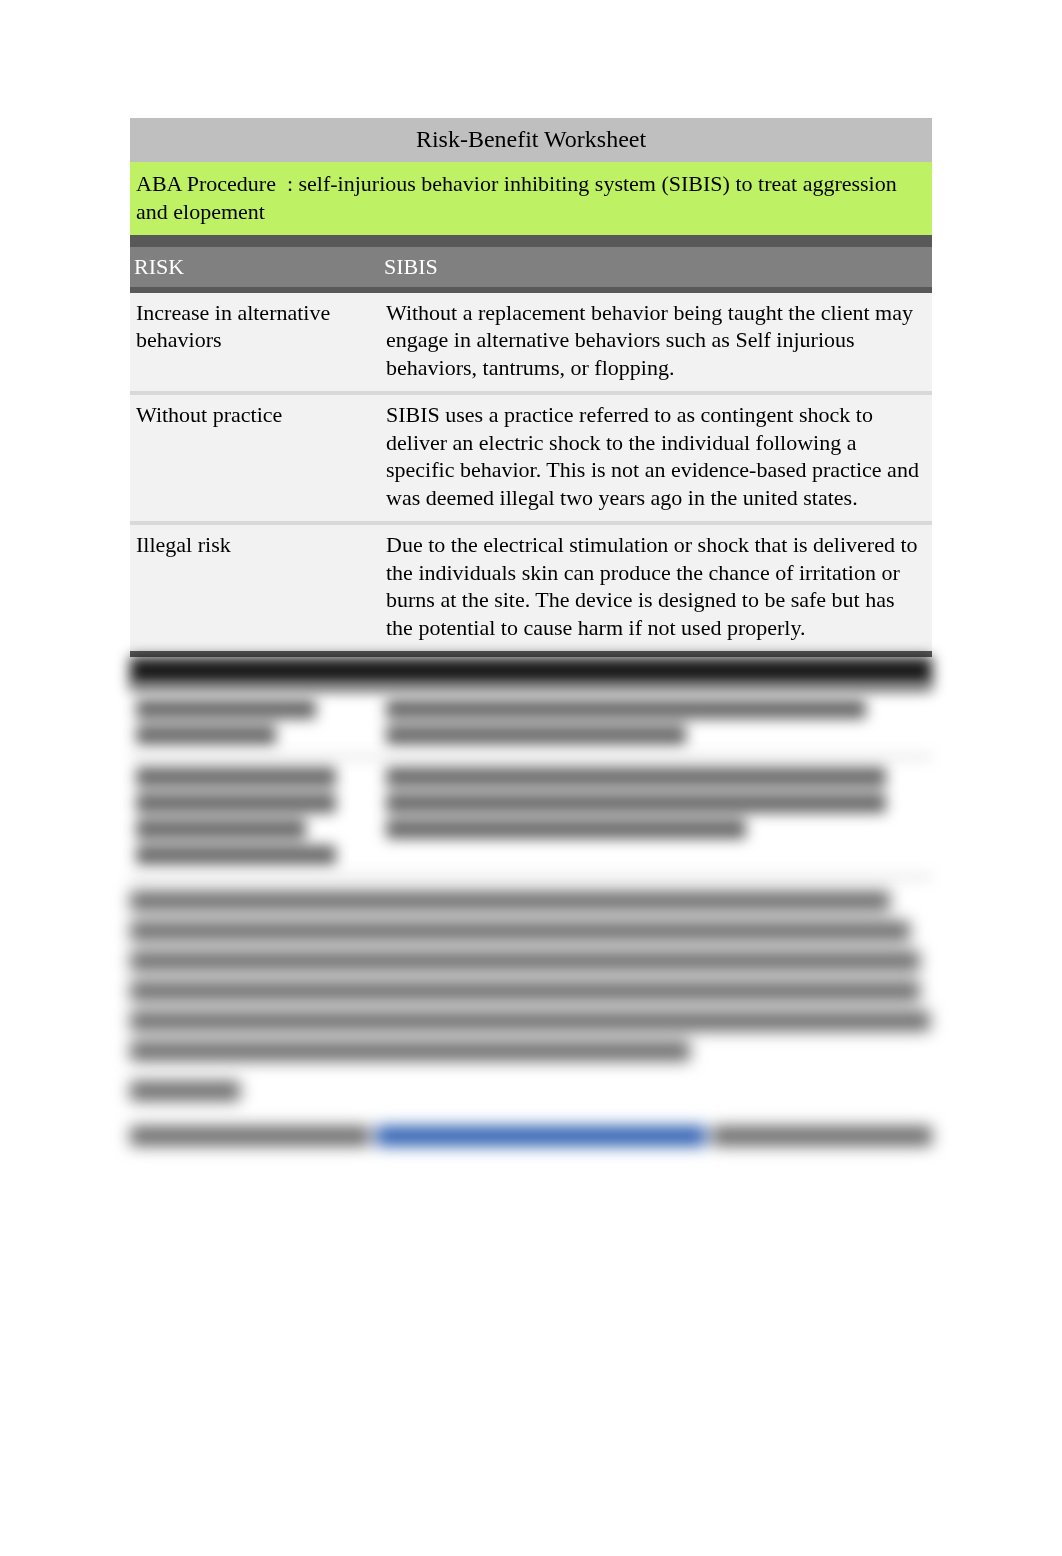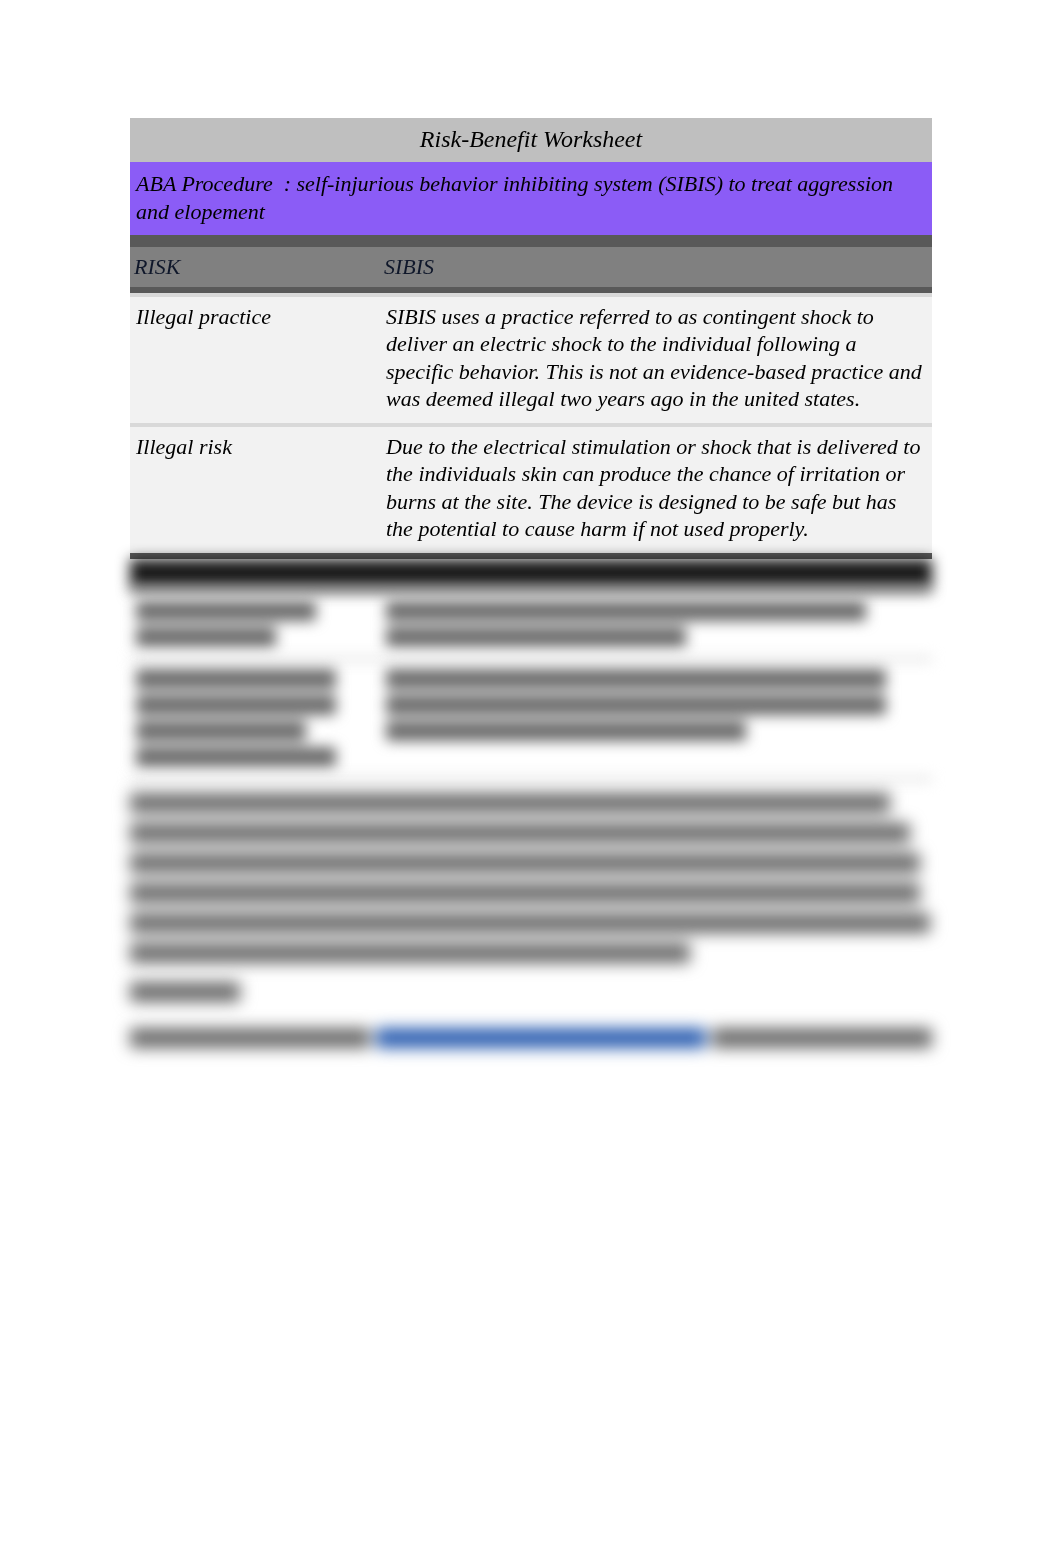--- a/index.html
+++ b/index.html
@@ -6,47 +6,46 @@
   html, body {
     width: 1062px;
     background: #ffffff;
     font-family: "Times New Roman", Times, serif;
     font-size: 22px;
     color: #000000;
     line-height: 1.25;
   }
   .page {
     padding: 118px 130px 40px 130px;
-    font-style: italic;
   }
   .table {
     width: 100%;
     border-collapse: collapse;
     table-layout: fixed;
   }
   .table td {
     vertical-align: top;
     padding: 0;
   }
   .title-row td {
     background: #bfbfbf;
     text-align: center;
     padding: 6px 0 8px 0;
     font-size: 24px;
   }
   .meta-row td {
-    background: #8b5cf6;
+    background: #bef264;
     padding: 8px 6px 10px 6px;
     margin-top: 18px;
   }
   .sep-dark td { height: 6px; background: #595959; }
   .sep-light td { height: 4px; background: #d9d9d9; }
   .header-row td {
     background: #808080;
-    color: #0f172a;
+    color: #ffffff;
     padding: 6px 4px 6px 4px;
     font-size: 22px;
     margin-top: 12px;
   }
   .body-row td {
     background: #f2f2f2;
     padding: 6px 6px 10px 6px;
   }
   .col-left { width: 250px; }
   .col-right { }
@@ -115,27 +114,31 @@
 
     <tr class="header-row">
       <td>RISK</td>
       <td>SIBIS</td>
     </tr>
 
     <tr class="sep-dark">
           <td colspan="2"></td>
         </tr>
 
+    <tr class="body-row">
+      <td>Increase in alternative behaviors</td>
+      <td>Without a replacement behavior being taught the client may engage in alternative behaviors such as Self injurious behaviors, tantrums, or flopping.</td>
+    </tr>
 
     <tr class="sep-light">
           <td colspan="2"></td>
         </tr>
 
     <tr class="body-row">
-      <td>Illegal practice</td>
+      <td>Without practice</td>
       <td>SIBIS uses a practice referred to as contingent shock to deliver an electric shock to the individual following a specific behavior. This is not an evidence-based practice and was deemed illegal two years ago in the united states.</td>
     </tr>
 
     <tr class="sep-light">
           <td colspan="2"></td>
         </tr>
 
     <tr class="body-row">
       <td>Illegal risk</td>
       <td>Due to the electrical stimulation or shock that is delivered to the individuals skin can produce the chance of irritation or burns at the site. The device is designed to be safe but has the potential to cause harm if not used properly.</td>

